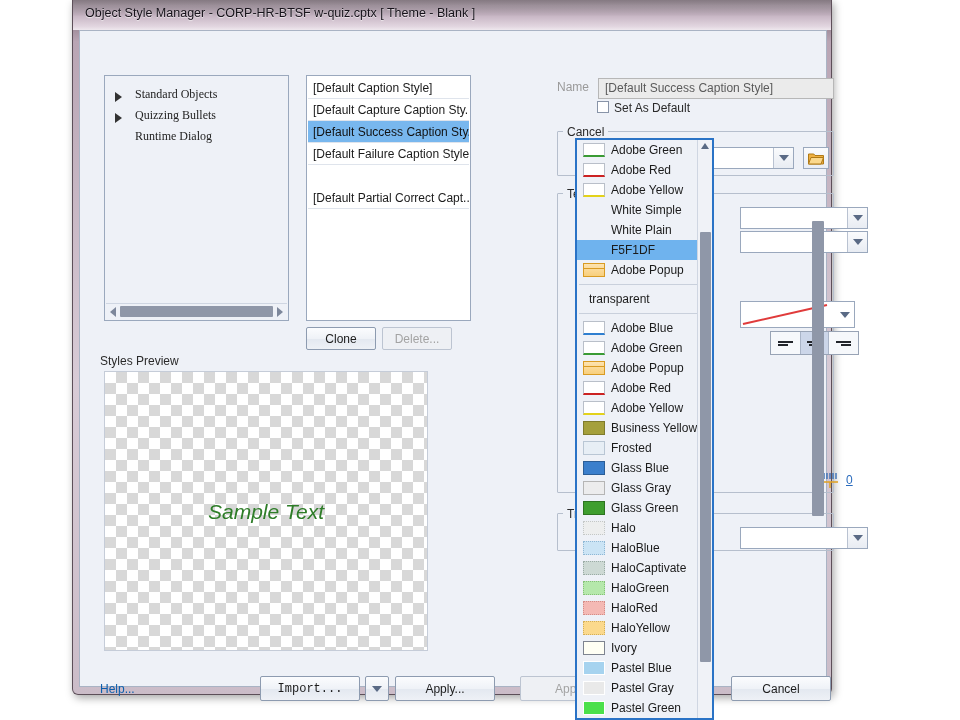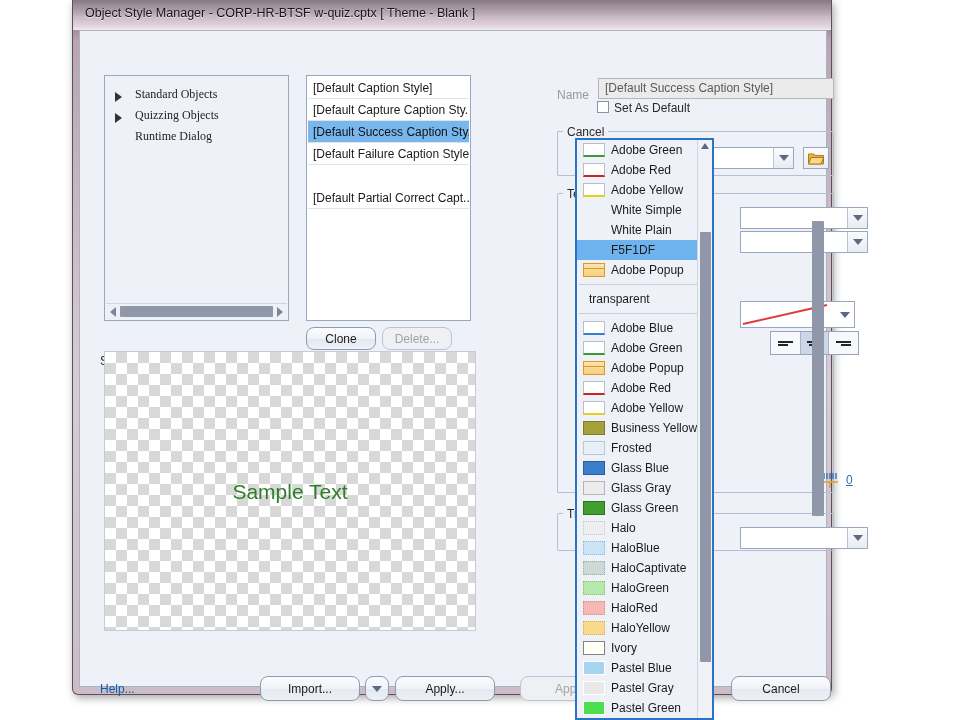--- a/index.html
+++ b/index.html
@@ -47,31 +47,31 @@
   #client {
     position: absolute;
     left: 6px; top: 30px;
     width: 748px; height: 657px;
     background: #eef1f7;
     border: 1px solid #a9b3c4;
   }
 
   
   .lbl { font-size: 12px; color: #2a2a2a; position: absolute; white-space: nowrap; }
-  .lbl-dim { color: #9a9a9a; margin-top: 8px; }
+  .lbl-dim { color: #9a9a9a; }
   .panelbox {
     position: absolute;
     background: #ffffff;
     border: 1px solid #9aa8bd;
   }
   .btn {
     position: absolute;
     background: linear-gradient(to bottom, #fbfcfe 0%, #eff2f7 50%, #e3e8f0 51%, #eef1f6 100%);
     border: 1px solid #8d9bb0;
-    border-radius: 8px;
+    border-radius: 2px;
     font-size: 12px;
     color: #1c1c1c;
     text-align: center;
     line-height: 22px;
     cursor: default;
     user-select: none;
   }
   .btn.disabled { color: #a3a3a3; border-color: #bcc4d1; background: #eef0f4; }
   .combo {
     position: absolute;
@@ -137,28 +137,29 @@
     position: absolute; left: 1px; right: 1px; height: 22px;
     font-size: 12px; color: #1b1b1b;
     padding-left: 5px; line-height: 22px;
     border-bottom: 1px solid #dfe4ec;
     white-space: nowrap; overflow: hidden;
   }
   .style-item.sel { background: #78b7ee; color: #111; }
 
   
   #preview {
-    position: absolute; left: 24px; top: 320px; width: 372px; height: 280px;
+    position: absolute; left: 24px; top: 340px; width: 324px; height: 280px;
     border: 1px solid #c5ccd8;
     background-color: #ffffff;
     background-image:
       linear-gradient(45deg, #d8d8d8 25%, transparent 25%, transparent 75%, #d8d8d8 75%),
       linear-gradient(45deg, #d8d8d8 25%, transparent 25%, transparent 75%, #d8d8d8 75%);
     background-size: 22px 22px;
     background-position: 0 0, 11px 11px;
+    font-style: italic;
   }
   #preview-text {
     position: absolute; left: 0; right: 0; top: 128px;
     text-align: center;
     font-size: 21px;
     color: #2e7d28;
   }
 
   
   #name-field {
@@ -237,21 +238,21 @@
     <div id="title-text">Object Style Manager - CORP-HR-BTSF w-quiz.cptx [ Theme - Blank ]</div>
   </div>
 
   <div id="client">
 
     <div class="panelbox" id="tree">
       <div class="tree-arrow" style="top:16px"></div>
       <div class="tree-item" style="top:11px">Standard Objects</div>
 
       <div class="tree-arrow" style="top:37px"></div>
-      <div class="tree-item" style="top:32px">Quizzing Objects</div>
+      <div class="tree-item" style="top:32px">Quizzing Bullets</div>
 
       <div class="tree-item" style="top:53px">Runtime Dialog</div>
 
       <div id="tree-hscroll">
         <div class="sb-arrow-l"></div>
         <div id="tree-thumb"></div>
         <div style="flex:1"></div>
         <div class="sb-arrow-r"></div>
       </div>
     </div>
@@ -367,21 +368,21 @@
     <div class="lbl" style="left:538px; top:501px;">Effect:</div>
     <div class="combo" style="left:660px; top:496px; width:128px;">
       <div class="arrow">
           <div class="tri-down"></div>
         </div>
     </div>
 
     <div class="vscroll-right" style="top:190px; height:295px;"></div>
 
     <div class="bottom-link" style="left:20px; top:651px;">Help...</div>
-    <div class="btn" style="left:180px; top:645px; width:100px; height:25px; line-height:25px;">Import...</div>
+    <div class="btn" style="left:180px; top:645px; width:100px; height:25px; line-height:25px;font-family:Liberation Mono, monospace;">Import...</div>
     <div class="btn" style="left:285px; top:645px; width:24px; height:25px; line-height:25px;">
       <div class="tri-down" style="margin:9px auto 0;"></div>
     </div>
     <div class="btn" style="left:315px; top:645px; width:100px; height:25px; line-height:25px;">Apply...</div>
     <div class="btn disabled" style="left:440px; top:645px; width:100px; height:25px; line-height:25px;">Apply</div>
     <div class="btn" style="left:651px; top:645px; width:100px; height:25px; line-height:25px;">Cancel</div>
 
   </div>
 </div>
 

